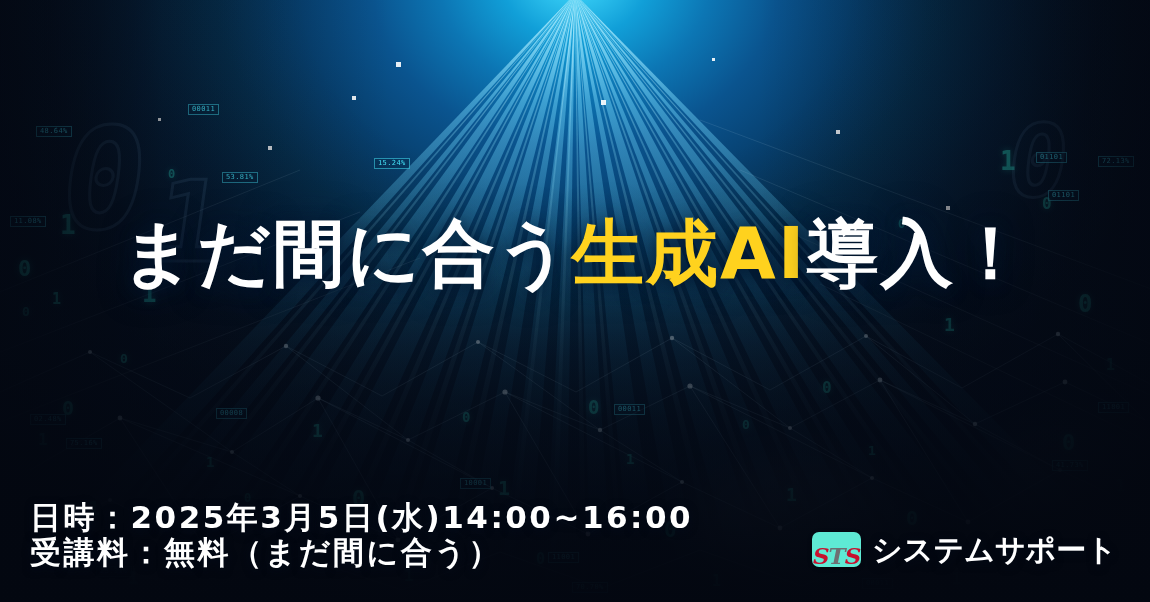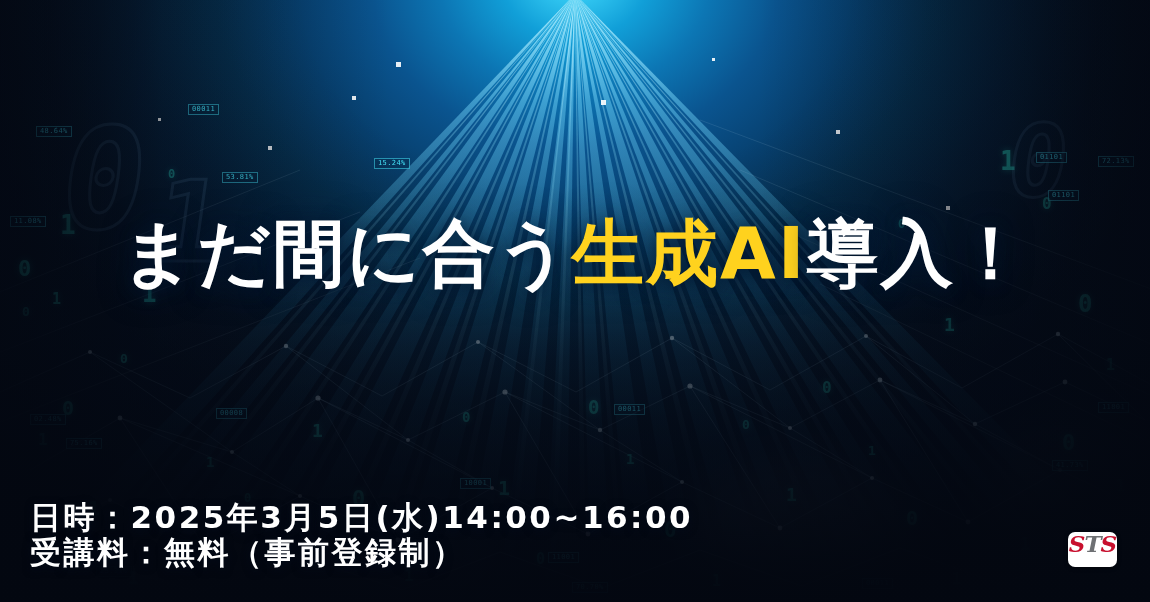--- a/index.html
+++ b/index.html
@@ -146,24 +146,24 @@
   
   .logo {
     position:absolute;
     right:33px; bottom:35px;
     display:flex;
     align-items:center;
     gap:11px;
   }
   .logo-mark {
     width:49px; height:35px;
-    background:#ffffff;
+    background:#5eead4;
     border-radius:7px;
     display:flex;
-    align-items:flex-start;
+    align-items:flex-end;
     justify-content:center;
     box-shadow:0 1px 4px rgba(0,0,0,0.45);
   }
   .logo-mark-text {
     font-family:"DejaVu Serif", serif;
     font-size:23px;
     font-weight:700;
     font-style:italic;
     letter-spacing:-1px;
     line-height:1;
@@ -397,23 +397,24 @@
   <div class="content">
 
 
     <div class="headline">
       <span>まだ間に合う</span><span class="hl-accent">生成AI</span><span>導入！</span>
     </div>
 
 
     <div class="details">
       <div class="detail-line">日時：2025年3月5日(水)14:00~16:00</div>
-      <div class="detail-line">受講料：無料（事前登録制）</div>
+      <div class="detail-line">受講料：無料（まだ間に合う）</div>
     </div>
 
     <div class="logo">
       <div class="logo-mark">
         <span class="logo-mark-text"><span class="s1">S</span><span class="t">T</span><span class="s2">S</span></span>
       </div>
+      <div class="logo-name">システムサポート</div>
     </div>
 
   </div>
 </div>
 
 </body></html>

